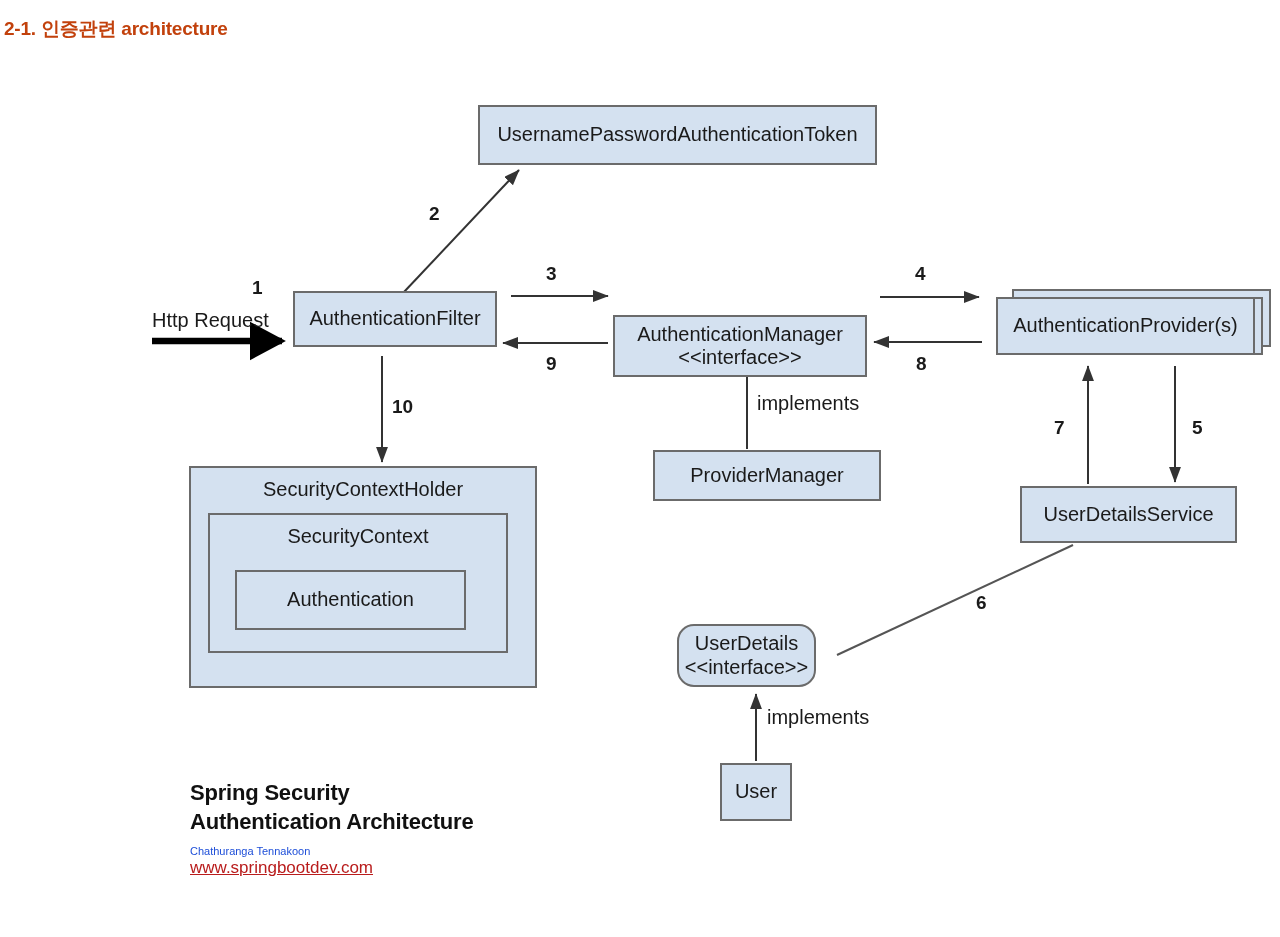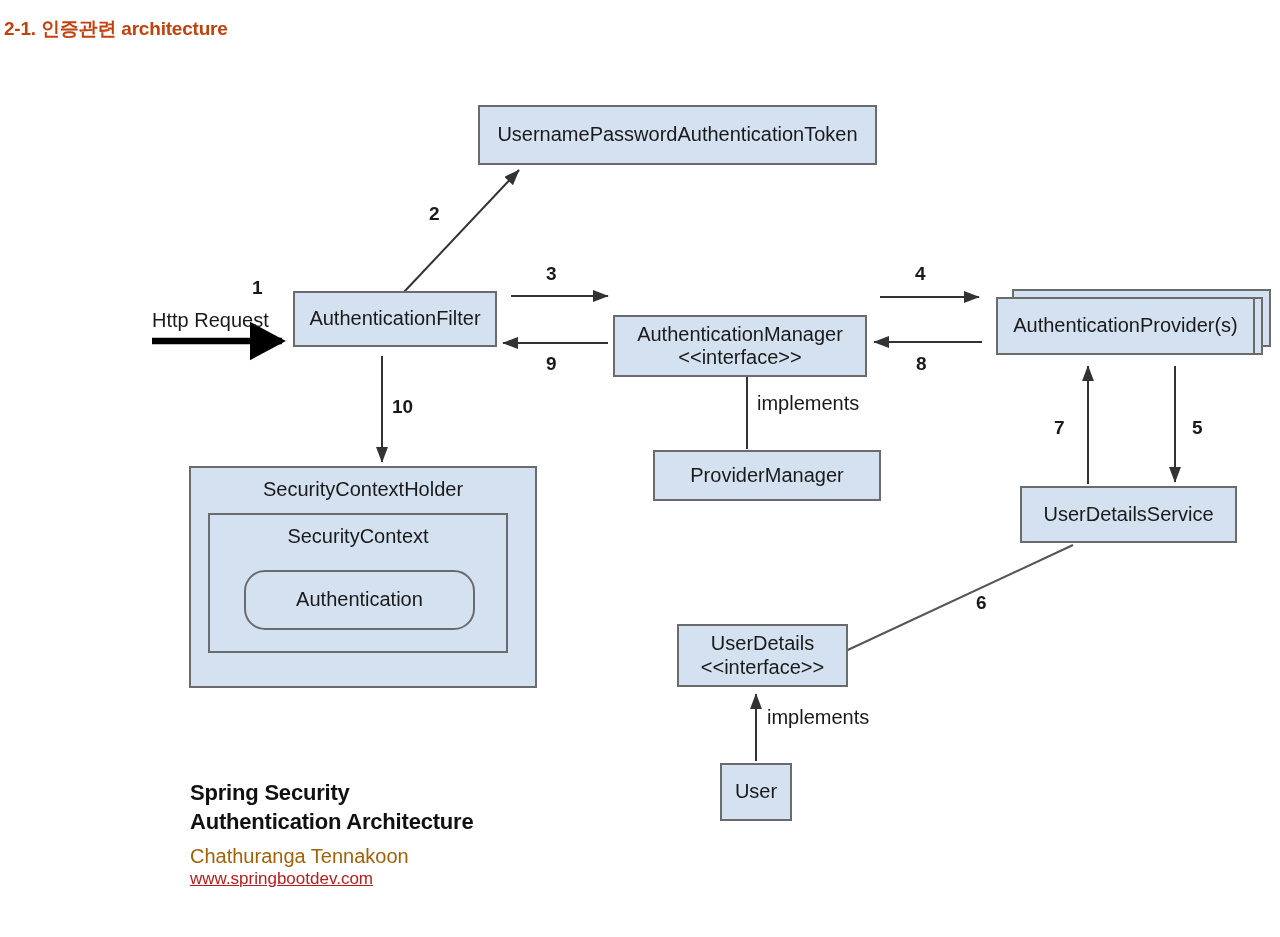--- a/index.html
+++ b/index.html
@@ -100,22 +100,22 @@
   #caption .title {
     font-size: 22px;
     font-weight: bold;
     line-height: 1.32;
     color: #111111;
     white-space: pre-line;
     letter-spacing: -0.2px;
   }
   #caption .author {
     margin-top: 9px;
-    font-size: 20px;
-    color: #a16207;
+    font-size: 11px;
+    color: #1d4ed8;
   }
   #caption .website {
     font-size: 17px;
     color: #b91c1c;
     text-decoration: underline;
     display: inline-block;
     margin-top: 1px;
     cursor: pointer;
   }
 </style>
@@ -187,25 +187,25 @@
   <div class="node" style="left:1020px; top:486px; width:217px; height:57px;">
     <span>UserDetailsService</span>
   </div>
 
   <div class="node container" style="left:189px; top:466px; width:348px; height:222px;">
     <span>SecurityContextHolder</span>
   </div>
   <div class="node container" style="left:208px; top:513px; width:300px; height:140px; border-width:2px;">
     <span>SecurityContext</span>
   </div>
-  <div class="node" style="left:244px; top:570px; width:231px; height:60px;border-radius:21px;">
+  <div class="node" style="left:235px; top:570px; width:231px; height:60px;">
     <span>Authentication</span>
   </div>
 
-  <div class="node" style="left:677px; top:624px; width:171px; height:63px;">
+  <div class="node" style="left:677px; top:624px; width:139px; height:63px;border-radius:17px;">
     <span>UserDetails
 &lt;&lt;interface&gt;&gt;</span>
   </div>
 
   <div class="node" style="left:720px; top:763px; width:72px; height:58px;">
     <span>User</span>
   </div>
 
   <div class="lbl num" style="left:252px; top:277px;">1</div>
   <div class="lbl num" style="left:429px; top:203px;">2</div>

